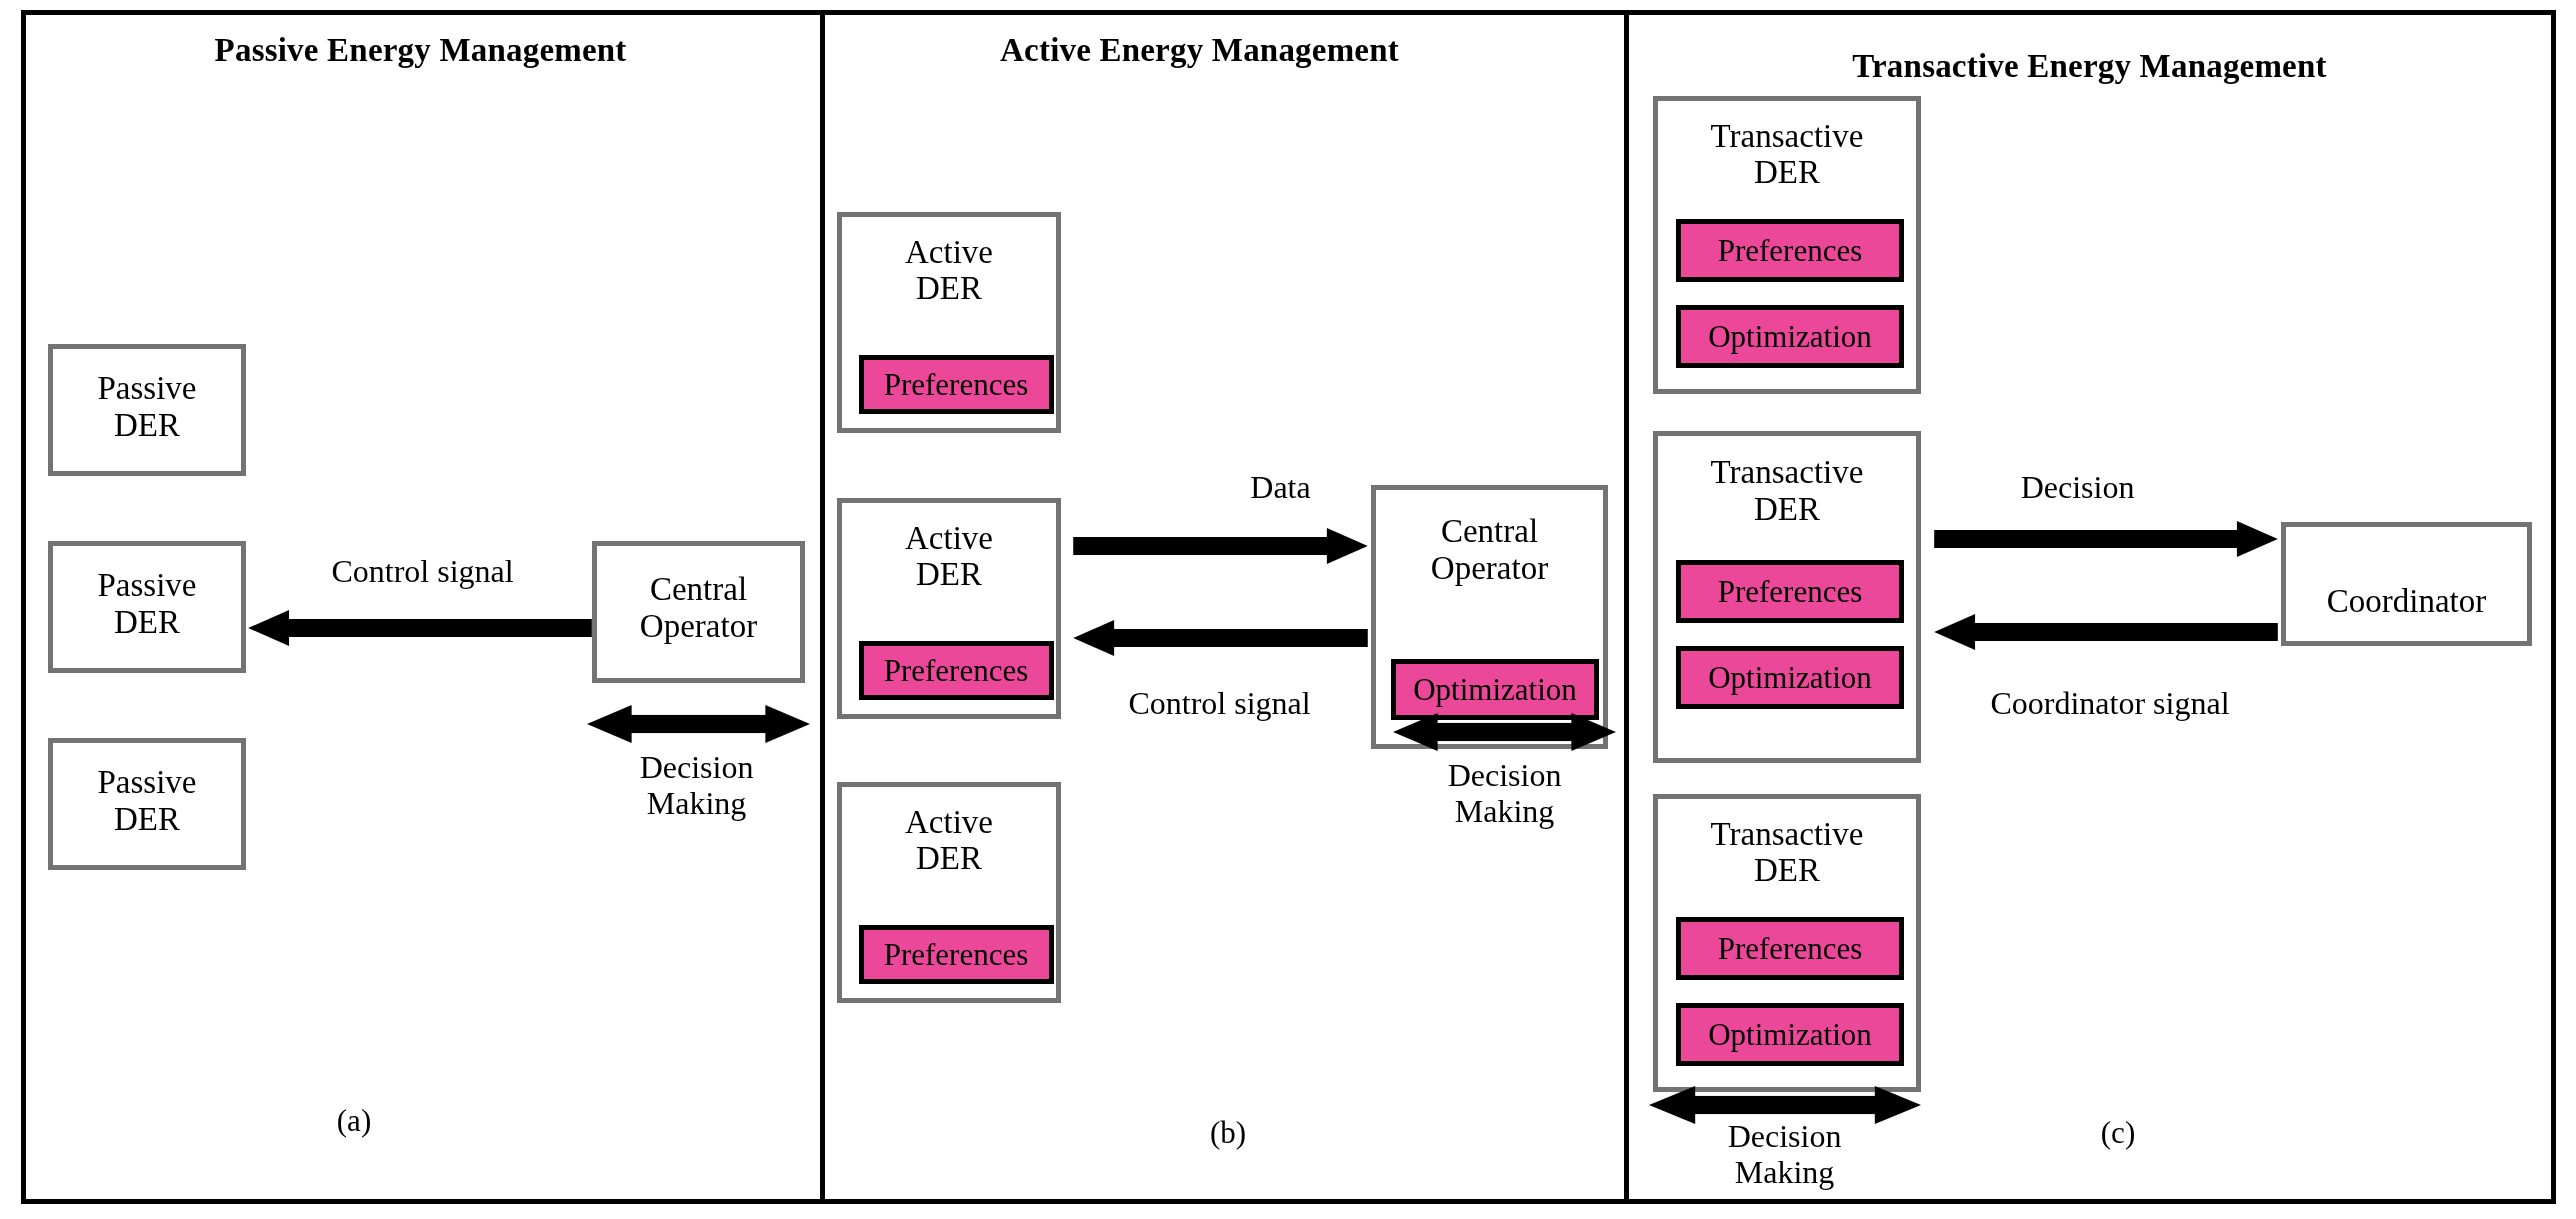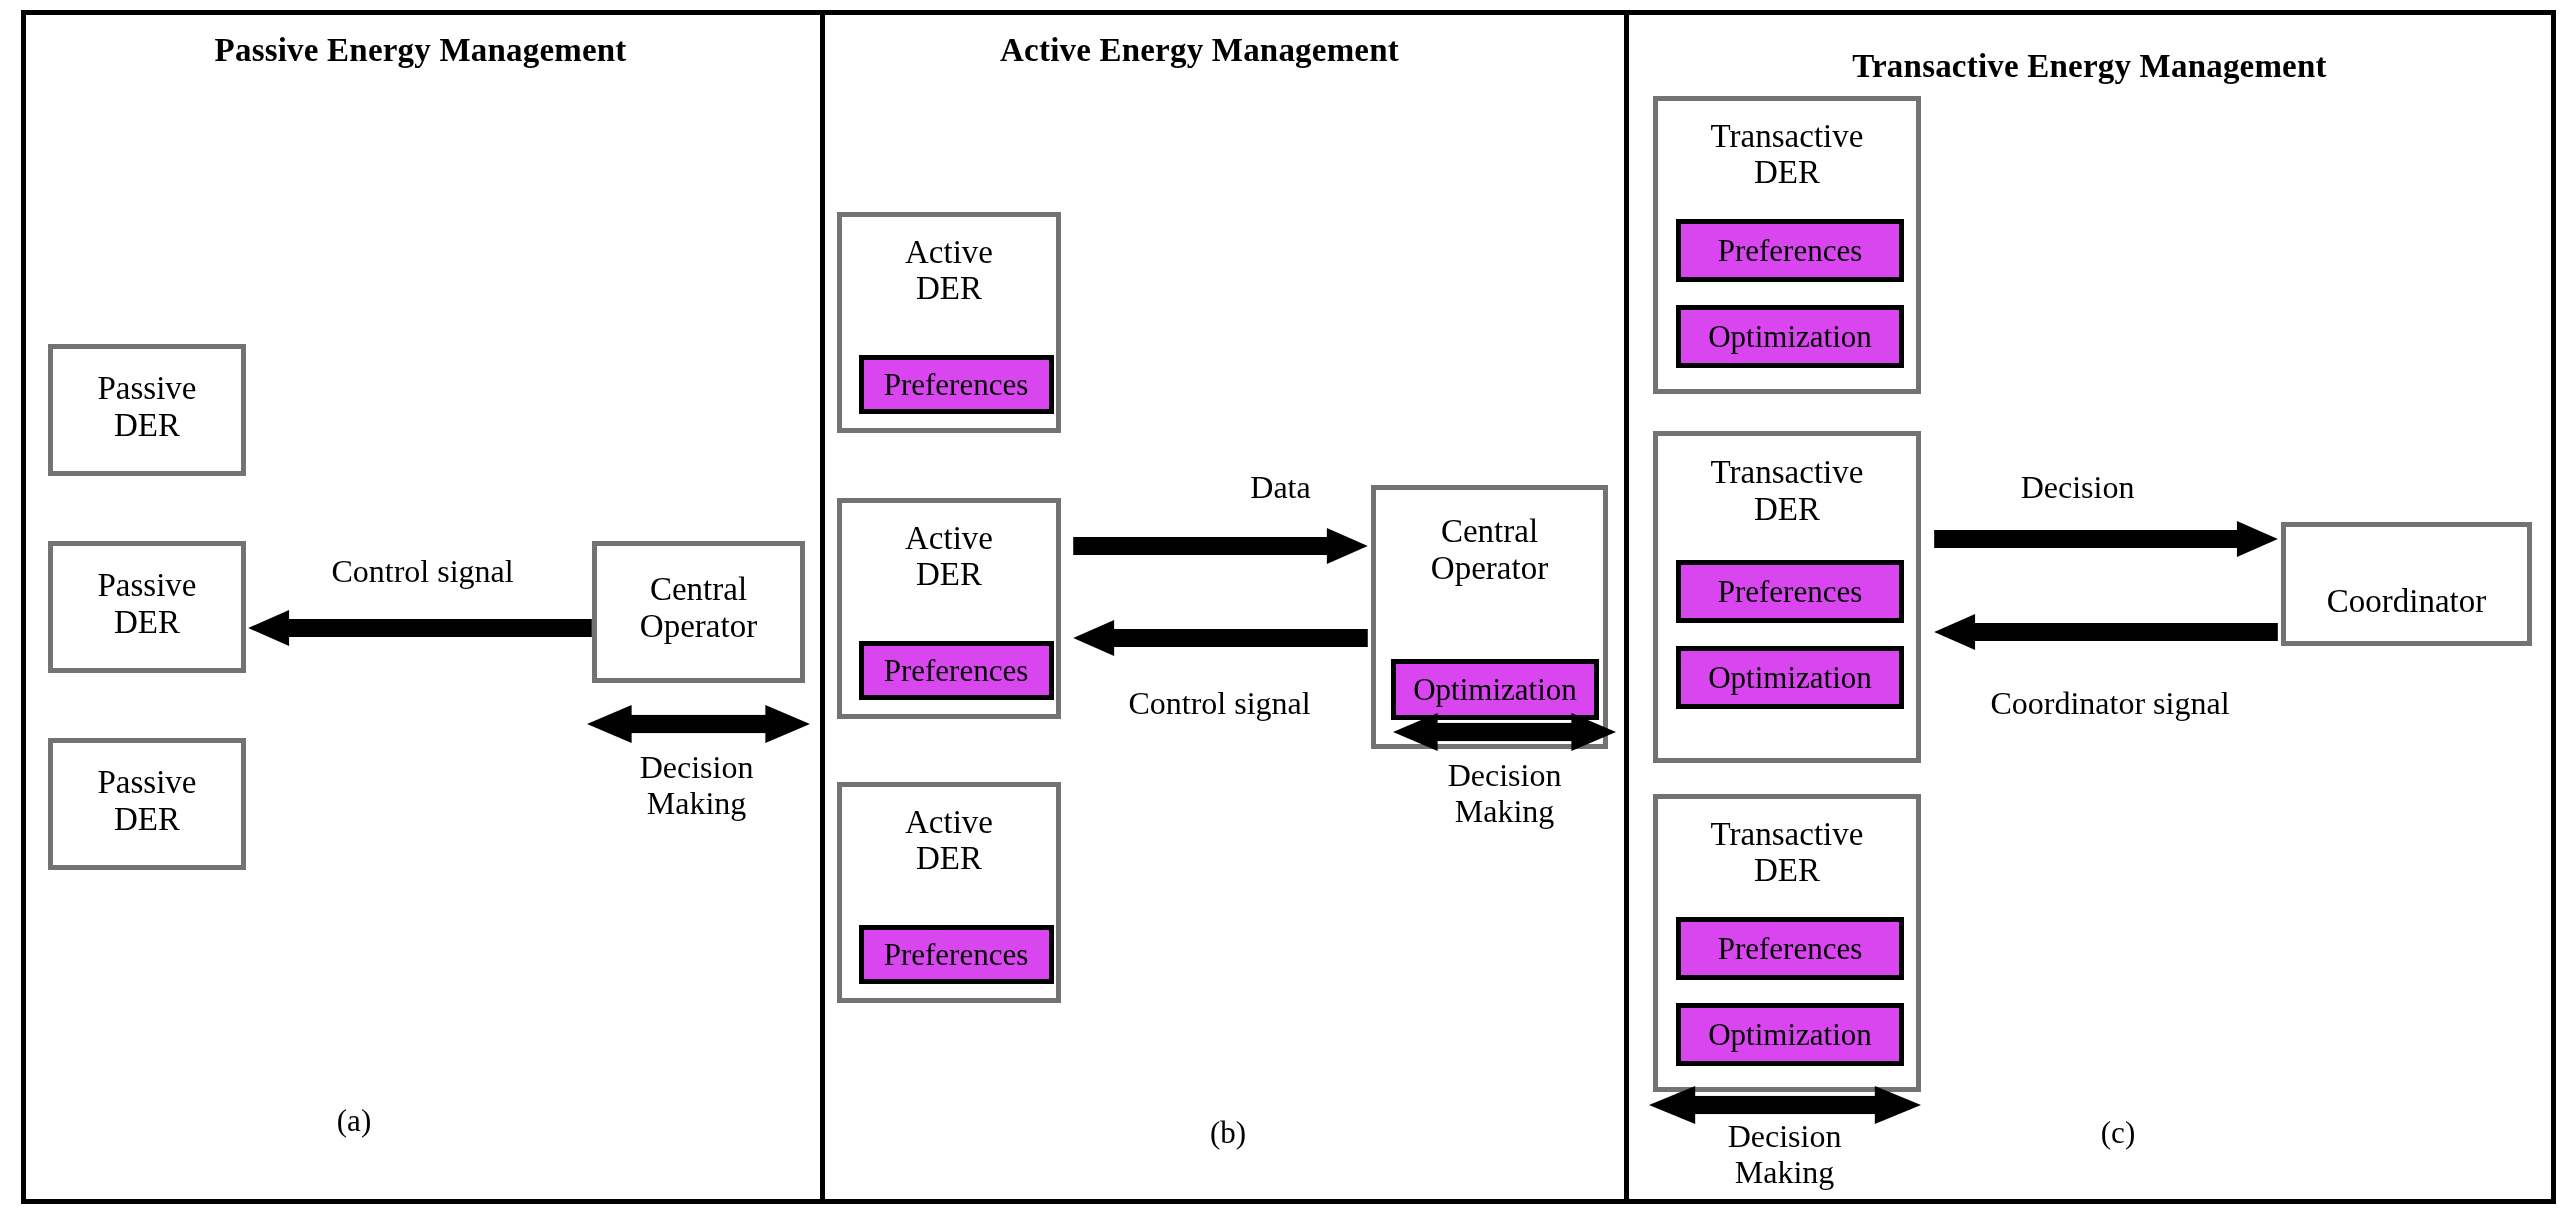--- a/index.html
+++ b/index.html
@@ -64,21 +64,21 @@
   .box-title {
     font-size: 33px;
     line-height: 1.12;
     text-align: center;
     white-space: nowrap;
   }
   .subbox {
     position: absolute;
     border: 5.8px solid #000;
     box-sizing: border-box;
-    background: #d946ef;
+    background: #ec4899;
     display: flex;
     align-items: center;
     justify-content: center;
     overflow: visible;
   }
   .subbox span {
     font-size: 31px;
     line-height: 1;
     white-space: nowrap;
     display: block;

